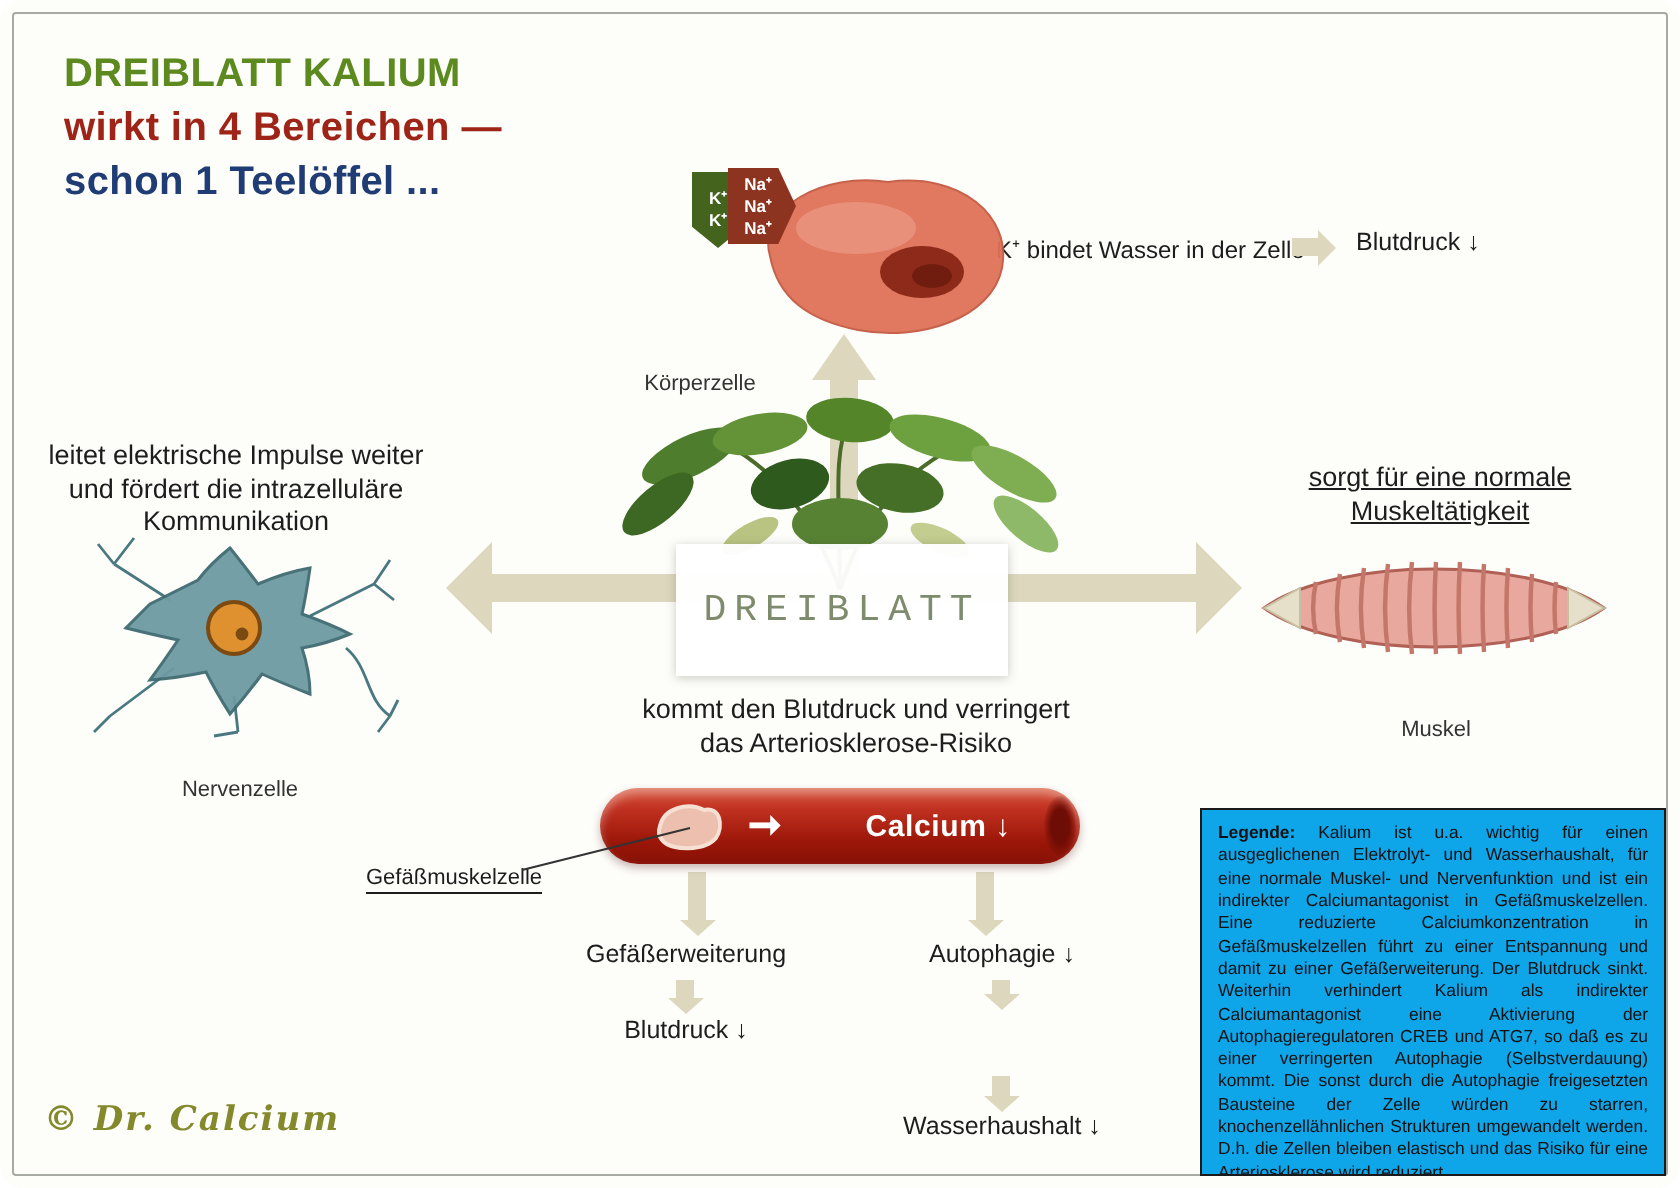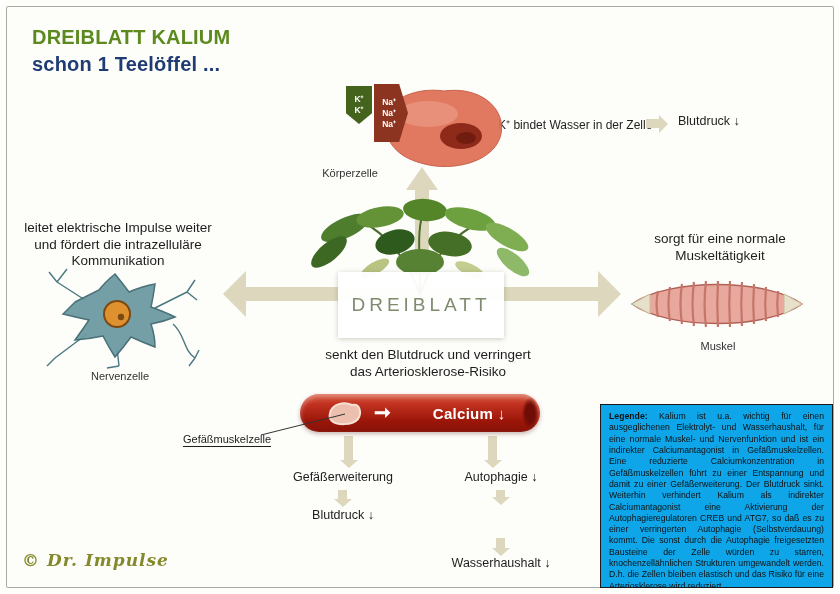--- a/index.html
+++ b/index.html
@@ -9,42 +9,42 @@
   }
   .frame{position:absolute;inset:6px;border:1.4px solid #a8aba4;border-radius:2px;pointer-events:none;}
 
   
   .title{position:absolute;left:32px;top:24px;font-weight:bold;font-size:20px;line-height:27px;letter-spacing:.2px;}
   .t1{color:#5c8a1e;}
   .t2{color:#9e2418;}
   .t3{color:#1f3c74;}
 
   .heading{position:absolute;font-size:13.5px;line-height:16.5px;text-align:center;color:#1d1d1d;white-space:pre-line;}
-  .small-label{position:absolute;font-size:11px;color:#333;text-align:center;}
+  .small-label{position:absolute;font-size:11px;color:#333;text-align:center;margin-top:19px;}
 
   
   .cross{position:absolute;left:220px;top:160px;z-index:1;}
 
   
   .plants{position:absolute;left:285px;top:192px;z-index:2;}
   .brand{
     position:absolute;left:338px;top:272px;width:166px;height:66px;z-index:3;
     background:rgba(255,255,255,.96);box-shadow:0 1px 5px rgba(60,60,40,.25);
-    display:flex;flex-direction:column;align-items:center;justify-content:center;
+    display:flex;flex-direction:column;align-items:center;justify-content:center;font-family:Liberation Mono, monospace;
   }
   .brand1{font-size:19px;letter-spacing:4px;color:#7e8c6d;}
   .brand2{font-size:31px;font-weight:bold;letter-spacing:2px;color:#2d5a14;margin-top:1px;}
 
   
   .cell-illus{position:absolute;left:360px;top:78px;z-index:2;}
   .ionbox{position:absolute;z-index:4;display:flex;flex-direction:column;align-items:center;justify-content:center;
     color:#fff;font-weight:bold;font-size:8.5px;line-height:11px;}
   .kbox{left:346px;top:86px;width:26px;height:38px;background:#44631c;
     clip-path:polygon(0 0,100% 0,100% 72%,50% 100%,0 72%);}
-  .nabox{left:374px;top:84px;width:34px;height:58px;background:#8c3420;
+  .nabox{left:364px;top:84px;width:34px;height:38px;background:#8c3420;
     clip-path:polygon(0 0,74% 0,100% 50%,74% 100%,0 100%);padding-right:4px;box-sizing:border-box;}
   .bind-text{position:absolute;left:498px;top:116px;font-size:12px;color:#1d1d1d;}
   .result-text{position:absolute;left:678px;top:114px;font-size:12.5px;color:#1d1d1d;}
 
   
   .varrow{position:absolute;width:9px;background:#ddd8bd;z-index:1;}
   .varrow::after{content:'';position:absolute;top:100%;left:-4.5px;
     border-left:9px solid transparent;border-right:9px solid transparent;border-top:8px solid #ddd8bd;}
   .harrow{position:absolute;height:9px;background:#ddd8bd;}
   .harrow::after{content:'';position:absolute;left:100%;top:-4.5px;
@@ -82,20 +82,21 @@
     font-style:italic;font-weight:bold;font-size:17px;color:#848a2c;letter-spacing:1px;}
 </style>
 </head>
 <body>
 
 <div class="poster">
   <div class="frame"></div>
 
   <div class="title">
     <div class="t1">DREIBLATT KALIUM</div>
+    <div class="t2">wirkt in 4 Bereichen —</div>
     <div class="t3">schon 1 Teelöffel ...</div>
   </div>
 
   <svg class="cross" width="410" height="200" viewBox="0 0 410 200">
     <rect x="26" y="127" width="352" height="14" fill="#ddd8bd"></rect>
     <polygon points="26,111 26,157 3,134" fill="#ddd8bd"></polygon>
     <polygon points="378,111 378,157 401,134" fill="#ddd8bd"></polygon>
     <rect x="195" y="28" width="14" height="110" fill="#ddd8bd"></rect>
     <polygon points="186,30 218,30 202,7" fill="#ddd8bd"></polygon>
   </svg>
@@ -136,21 +137,21 @@
       <path d="M74,104 L72,86 M62,106 L74,104"></path>
       <path d="M128,62 C140,72 138,88 150,96 M150,96 L144,104 M150,96 L154,88"></path>
     </g>
     <path d="M30,40 Q42,34 54,28 Q60,20 70,12 Q78,22 84,30 Q98,24 110,22 Q108,36 106,45 Q120,50 130,55 Q118,60 106,62 Q110,74 110,85 Q97,80 86,75 Q78,86 70,95 Q63,84 58,74 Q44,77 30,78 Q38,67 44,58 Q30,55 18,52 Q25,45 30,40 Z" fill="#6d9aa2" stroke="#3f6a72" stroke-width="1.5" opacity="0.95"></path>
     <circle cx="72" cy="52" r="13" fill="#e0912f" stroke="#7a4a12" stroke-width="2"></circle>
     <circle cx="76" cy="55" r="3.2" fill="#7a4a12"></circle>
   </svg>
 
   <div class="small-label" style="left:60px;top:370px;width:120px;">Nervenzelle</div>
 
-  <div class="heading" style="left:630px;top:231px;width:180px;">sorgt für eine normale
+  <div class="heading" style="left:630px;top:231px;width:180px;text-decoration:underline;">sorgt für eine normale
 Muskeltätigkeit</div>
 
   <svg class="muscle" width="178" height="64" viewBox="0 0 178 64">
     <path d="M4,32 C40,6 138,6 174,32 C138,58 40,58 4,32 Z" fill="#e9a89d" stroke="#b06055" stroke-width="1.5"></path>
     <g stroke="#c3766a" stroke-width="2.2" fill="none">
       <path d="M30,19 C28,28 28,36 30,45"></path>
       <path d="M42,15 C40,26 40,38 42,49"></path>
       <path d="M54,12 C52,25 52,39 54,52"></path>
       <path d="M66,10 C64,25 64,39 66,54"></path>
       <path d="M78,9 C76,25 76,39 78,55"></path>
@@ -184,21 +185,21 @@
     <ellipse cx="165" cy="52" rx="22" ry="12" fill="#456f26" transform="rotate(10 165 52)"></ellipse>
     <ellipse cx="135" cy="70" rx="24" ry="13" fill="#578233"></ellipse>
     <ellipse cx="90" cy="76" rx="16" ry="6" fill="#b9c483" transform="rotate(-30 90 76)"></ellipse>
     <ellipse cx="185" cy="78" rx="16" ry="6" fill="#c3cd8f" transform="rotate(25 185 78)"></ellipse>
   </svg>
 
   <div class="brand">
     <div class="brand1">DREIBLATT</div>
   </div>
 
-  <div class="heading" style="left:310px;top:347px;width:236px;">senkt den Blutdruck und verringert
+  <div class="heading" style="left:310px;top:347px;width:236px;">kommt den Blutdruck und verringert
 das Arteriosklerose-Risiko</div>
 
   <div class="vessel">
     <svg width="40" height="28" viewBox="0 0 40 28">
       <path d="M6,14 C8,5 20,2 28,6 C36,4 38,14 34,20 C28,27 12,26 8,22 C5,19 5,17 6,14 Z" fill="#edbfae" stroke="#f6e0d4" stroke-width="2"></path>
     </svg>
     <span class="vessel-arrow">➞</span>
     <span class="vessel-text">Calcium ↓</span>
   </div>
 
@@ -216,14 +217,14 @@
   <div class="flow-label" style="left:288px;top:470px;width:110px;">Gefäßerweiterung</div>
   <div class="flow-label" style="left:288px;top:508px;width:110px;">Blutdruck ↓</div>
   <div class="flow-label" style="left:445px;top:470px;width:112px;">Autophagie ↓</div>
   <div class="flow-label" style="left:445px;top:556px;width:112px;">Wasserhaushalt ↓</div>
 
   <div class="legend">
     <b>Legende:</b>
     <span>Kalium ist u.a. wichtig für einen ausgeglichenen Elektrolyt- und Wasserhaushalt, für eine normale Muskel- und Nervenfunktion und ist ein indirekter Calciumantagonist in Gefäßmuskelzellen. Eine reduzierte Calciumkonzentration in Gefäßmuskelzellen führt zu einer Entspannung und damit zu einer Gefäßerweiterung. Der Blutdruck sinkt. Weiterhin verhindert Kalium als indirekter Calciumantagonist eine Aktivierung der Autophagieregulatoren CREB und ATG7, so daß es zu einer verringerten Autophagie (Selbstverdauung) kommt. Die sonst durch die Autophagie freigesetzten Bausteine der Zelle würden zu starren, knochenzellähnlichen Strukturen umgewandelt werden. D.h. die Zellen bleiben elastisch und das Risiko für eine Arteriosklerose wird reduziert.</span>
   </div>
 
-  <div class="signature">© Dr. Impulse</div>
+  <div class="signature">© Dr. Calcium</div>
 </div>
 
 </body></html>

